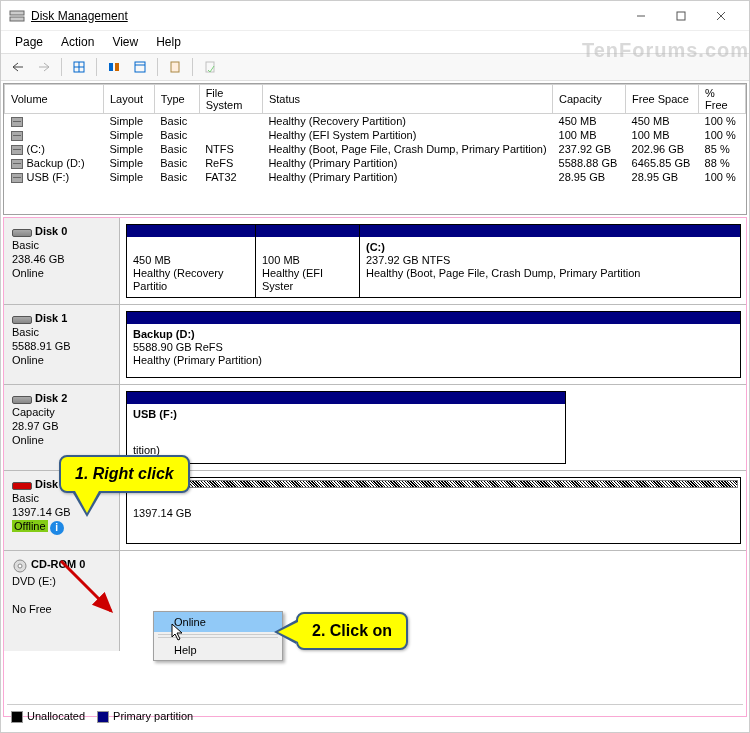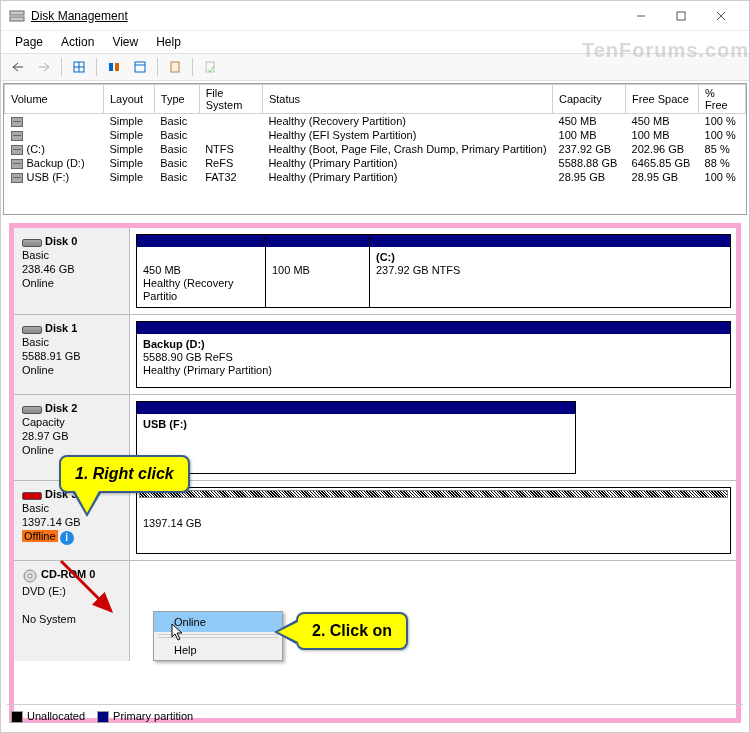--- a/index.html
+++ b/index.html
@@ -16,21 +16,21 @@
 .tool-sep { width: 1px; height: 18px; background: #ccc; margin: 0 2px; }
 .watermark { position: absolute; top: 38px; left: 0; right: 0; text-align: right; font-size: 20px; font-weight: bold; color: rgba(180,180,180,0.5); pointer-events: none; letter-spacing: 1px; z-index: 100; }
 
 .volume-table { border: 1px solid #a0a0a0; margin: 2px; }
 table { width: 100%; border-collapse: collapse; font-size: 11px; }
 th { text-align: left; font-weight: normal; background: #fff; border: 1px solid #d0d0d0; padding: 2px 6px; height: 18px; }
 td { padding: 1px 6px; white-space: nowrap; }
 .vol-icon { display: inline-block; width: 12px; height: 10px; background: #aaa; border: 1px solid #666; margin-right: 4px; vertical-align: middle; position: relative; }
 .vol-icon::before { content: ""; position: absolute; top: 3px; left: 1px; right: 1px; height: 1px; background: #666; }
 
-.disk-area { margin: 8px; border: 5px solid #f9a8d4; height: 500px; overflow: hidden; }
+.disk-area { margin: 2px; border: 1px solid #f9a8d4; height: 500px; overflow: hidden; }
 .disk-row { display: flex; border-bottom: 1px solid #bbb; min-height: 80px; }
 .disk-row:last-of-type { border-bottom: none; }
 .disk-info { width: 116px; padding: 6px 8px; background: #f0f0f0; border-right: 1px solid #bbb; font-size: 11px; line-height: 14px; }
 .disk-icon { display: inline-block; width: 20px; height: 8px; background: linear-gradient(#aaa,#888); border-radius: 2px; margin-right: 3px; vertical-align: middle; border: 1px solid #555; }
 .disk-icon.error { background: #c00; }
 .disk-name { font-weight: bold; }
 .disk-vols { flex: 1; padding: 6px; display: flex; gap: 0; }
 .vol-box { border: 1px solid #000; margin-right: -1px; padding: 0; font-size: 11px; line-height: 13px; display: flex; flex-direction: column; }
 .vol-box .stripe { height: 12px; background: #000080; }
 .vol-box.gray .stripe { background: #000; }
@@ -47,21 +47,21 @@
 
 .callout { position: absolute; background: #ffff00; border: 2px solid #385d8a; border-radius: 8px; padding: 8px 14px; font-size: 16px; font-weight: bold; z-index: 60; box-shadow: 1px 1px 3px rgba(0,0,0,0.3); }
 .callout1 { left: 58px; top: 454px; font-style: italic; }
 .callout2 { left: 295px; top: 611px; }
 .callout1::after { content: ""; position: absolute; left: 14px; bottom: -22px; width: 0; height: 0; border: 12px solid transparent; border-top: 22px solid #ffff00; border-bottom: 0; }
 .callout1::before { content: ""; position: absolute; left: 12px; bottom: -26px; width: 0; height: 0; border: 14px solid transparent; border-top: 24px solid #385d8a; border-bottom: 0; }
 .callout2::after { content: ""; position: absolute; left: -20px; top: 8px; width: 0; height: 0; border: 10px solid transparent; border-right: 20px solid #ffff00; border-left: 0; }
 .callout2::before { content: ""; position: absolute; left: -24px; top: 6px; width: 0; height: 0; border: 12px solid transparent; border-right: 22px solid #385d8a; border-left: 0; }
 
 .arrow { position: absolute; z-index: 55; }
-.hl-offline { background: #f97316; padding: 0 2px; }
+.hl-offline { background: #84cc16; padding: 0 2px; }
 .info-icon { display: inline-block; width: 14px; height: 14px; background: #1e88e5; border-radius: 50%; color: #fff; text-align: center; font-size: 10px; line-height: 14px; font-weight: bold; vertical-align: middle; margin-left: 2px; }
 .cursor { position: absolute; left: 170px; top: 622px; z-index: 70; }
 </style>
 </head>
 <body>
 
 <div class="titlebar">
   <svg class="icon" viewBox="0 0 16 16">
       <rect x="1" y="3" width="14" height="4" fill="#ccc" stroke="#666"></rect>
       <rect x="1" y="9" width="14" height="4" fill="#ccc" stroke="#666"></rect>
@@ -229,27 +229,29 @@
             <div>&nbsp;</div>
             <div>450 MB</div>
             <div>Healthy (Recovery Partitio</div>
           </div>
         </div>
       <div class="vol-box" style="width:105px">
           <div class="stripe"></div>
           <div class="vb-content">
             <div>&nbsp;</div>
             <div>100 MB</div>
+            <div>Healthy (EFI Syster</div>
           </div>
         </div>
       <div class="vol-box" style="flex:1">
           <div class="stripe"></div>
           <div class="vb-content">
             <div class="vol-name">(C:)</div>
             <div>237.92 GB NTFS</div>
+            <div>Healthy (Boot, Page File, Crash Dump, Primary Partition</div>
           </div>
         </div>
     </div>
   </div>
 
   <div class="disk-row">
     <div class="disk-info">
       <div><span class="disk-icon"></span><span class="disk-name">Disk 1</span></div>
       <div>Basic</div>
       <div>5588.91 GB</div>
@@ -306,21 +308,21 @@
   </div>
 
   <div class="disk-row" style="min-height:100px">
     <div class="disk-info">
       <div><svg width="16" height="16" style="vertical-align:middle">
             <circle cx="8" cy="8" r="6" fill="#ddd" stroke="#888"></circle>
             <circle cx="8" cy="8" r="2" fill="#fff" stroke="#888"></circle>
           </svg> <span class="disk-name">CD-ROM 0</span></div>
       <div>DVD (E:)</div>
       <div>&nbsp;</div>
-      <div>No System</div>
+      <div>No Free</div>
     </div>
     <div class="disk-vols"></div>
   </div>
 
 </div>
 
 <div class="legend">
   <span><span class="legend-sq" style="background:#000"></span><span>Unallocated</span></span>
   <span><span class="legend-sq" style="background:#000080"></span><span>Primary partition</span></span>
 </div>

